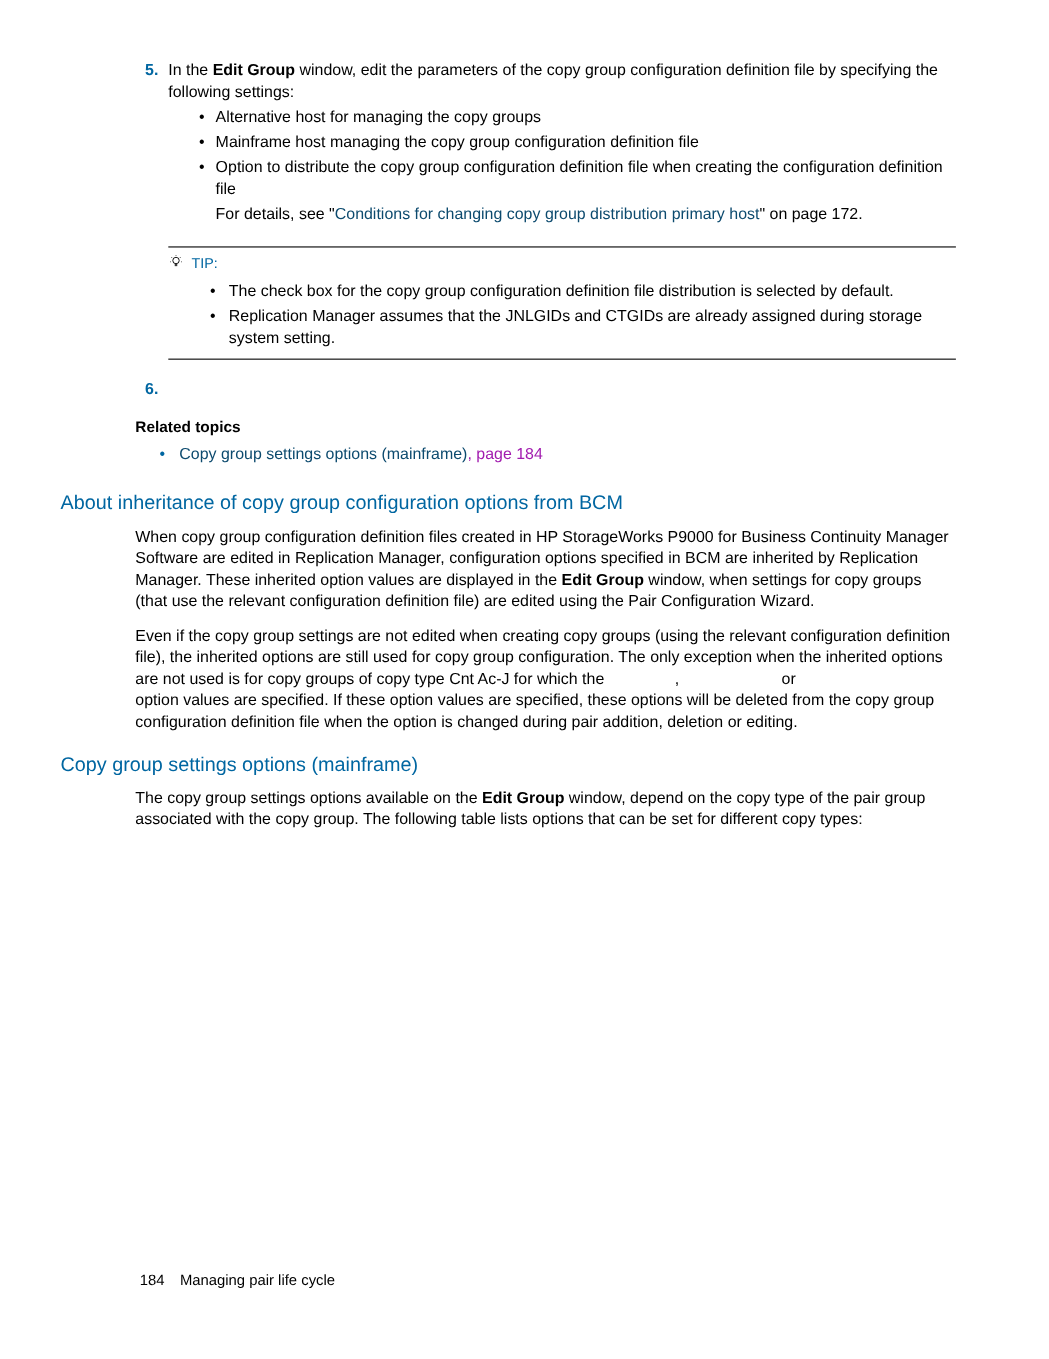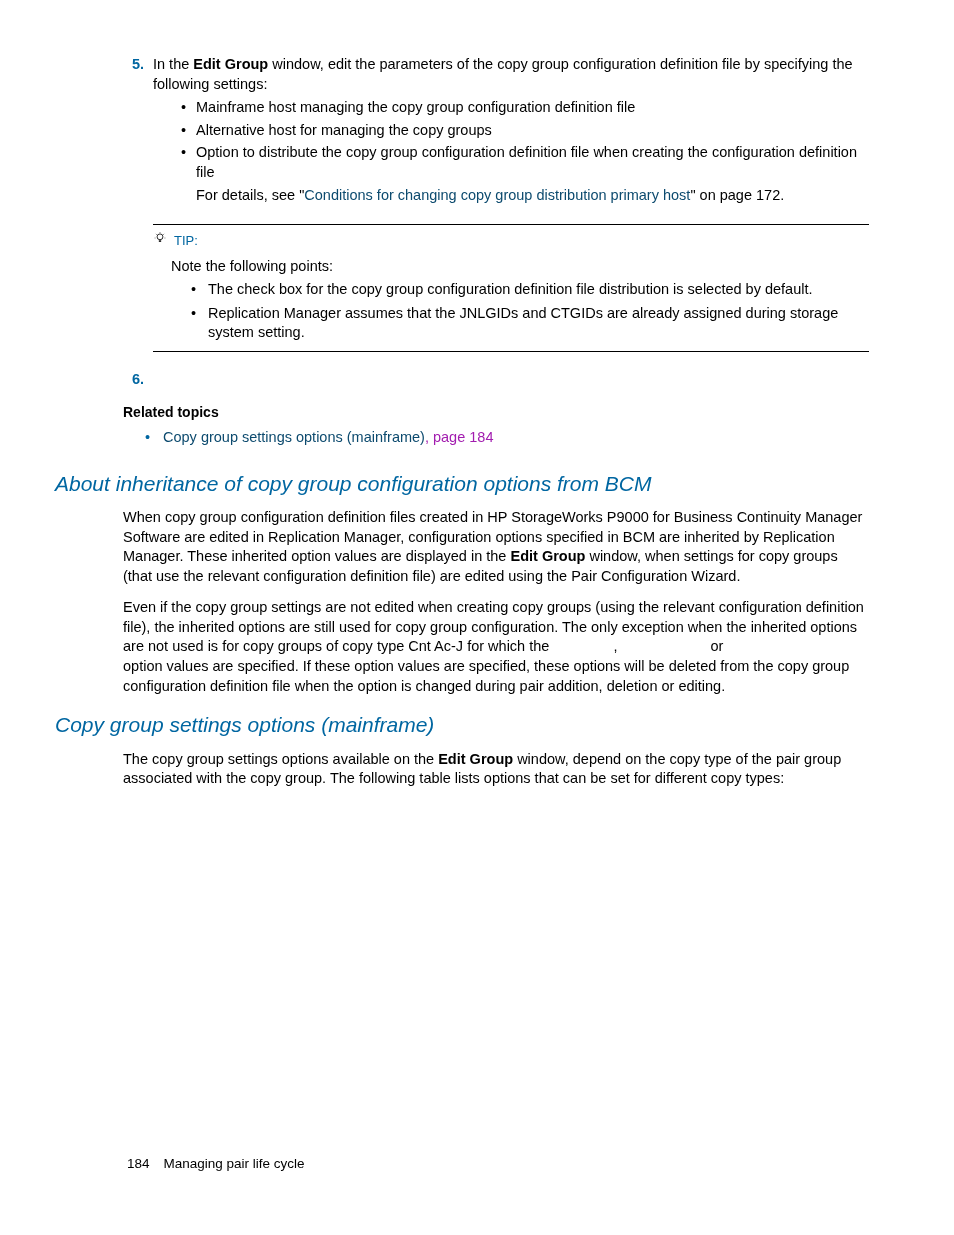--- a/index.html
+++ b/index.html
@@ -60,25 +60,24 @@
   .related-h {
     font-weight: bold;
     margin: 14px 0 6px 68px;
     font-size: 14px;
   }
   .related-ul { list-style: none; margin: 0 0 22px 90px; padding: 0; }
   .related-ul li { position: relative; padding-left: 18px; color: #0066a1; }
   .related-ul li::before { content: "•"; position: absolute; left: 0; color: #0066a1; }
   .related-ul .pg { color: #a21caf; }
   h2.section {
-    font-size: 21px;
+    font-size: 18px;
     font-weight: normal;
     color: #0066a1;
     margin: 15px 0 10px 0;
-    font-style: italic;
   }
   .para { margin: 0 0 12px 68px; }
   .link { color: #0c4a6e; }
   .footer {
     position: absolute;
     bottom: 62px;
     left: 127px;
     font-size: 13.5px;
     text-align: center;
   }
@@ -88,43 +87,42 @@
 </head>
 <body>
 
 <div class="page">
 
   <div class="ol-item">
     <div class="ol-num">5.</div>
     <div class="ol-body">
       <span>In the </span><b>Edit Group</b><span> window, edit the parameters of the copy group configuration definition file by specifying the following settings:</span>
       <ul class="sub-ul">
+        <li>Alternative host for managing the copy groups</li>
         <li>Mainframe host managing the copy group configuration definition file</li>
-        <li>Alternative host for managing the copy groups</li>
         <li>
           <span>Option to distribute the copy group configuration definition file when creating the configuration definition file</span>
           <div style="margin-top:4px;">
             <span>For details, see "</span><span class="link">Conditions for changing copy group distribution primary host</span><span>" on page 172.</span>
           </div>
         </li>
       </ul>
     </div>
   </div>
 
   <div class="tip-box">
     <hr>
     <div class="tip-content">
       <span class="tip-icon">
         <svg width="14" height="14" viewBox="0 0 24 24" fill="none" stroke="#000" stroke-width="1.4">
           <circle cx="12" cy="10" r="5"></circle>
             <path d="M10 16h4M10 18h4M12 2v1M5 5l1 1M19 5l-1 1M3 12h1M20 12h1"></path>
         </svg>
       </span>
       <span class="tip-label">TIP:</span>
-      <div style="margin-top:6px;">Note the following points:</div>
       <ul class="tip-ul">
         <li>The check box for the copy group configuration definition file distribution is selected by default.</li>
         <li>Replication Manager assumes that the JNLGIDs and CTGIDs are already assigned during storage system setting.</li>
       </ul>
     </div>
     <hr>
   </div>
 
   <div class="ol-item">
     <div class="ol-num">6.</div>

